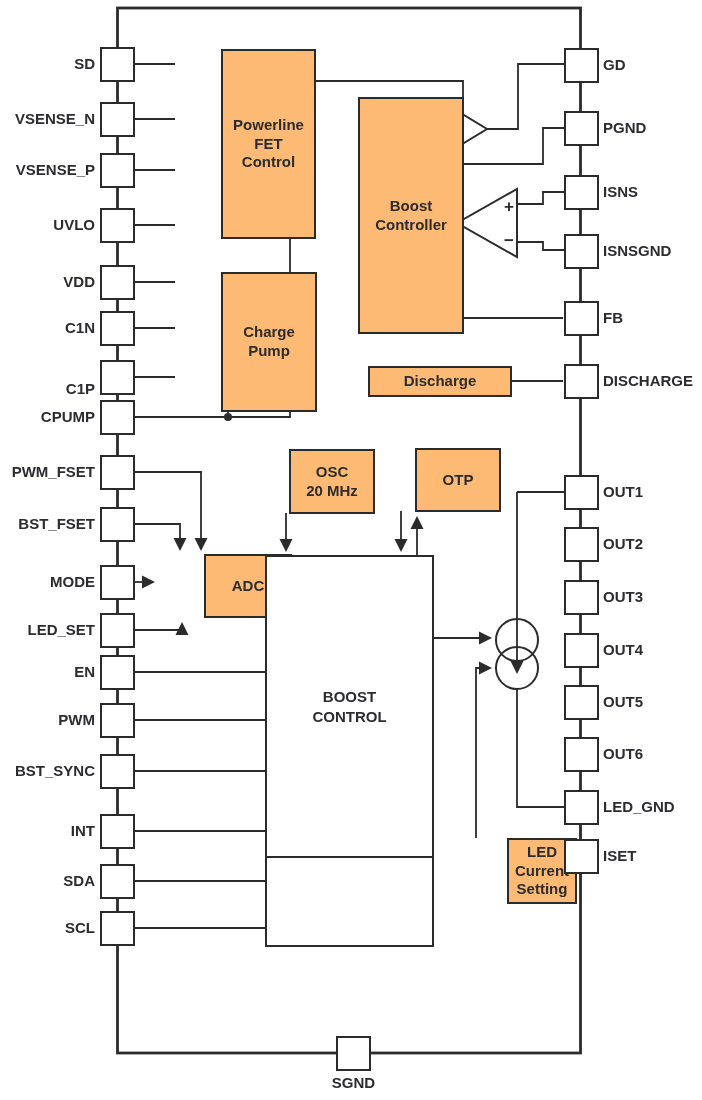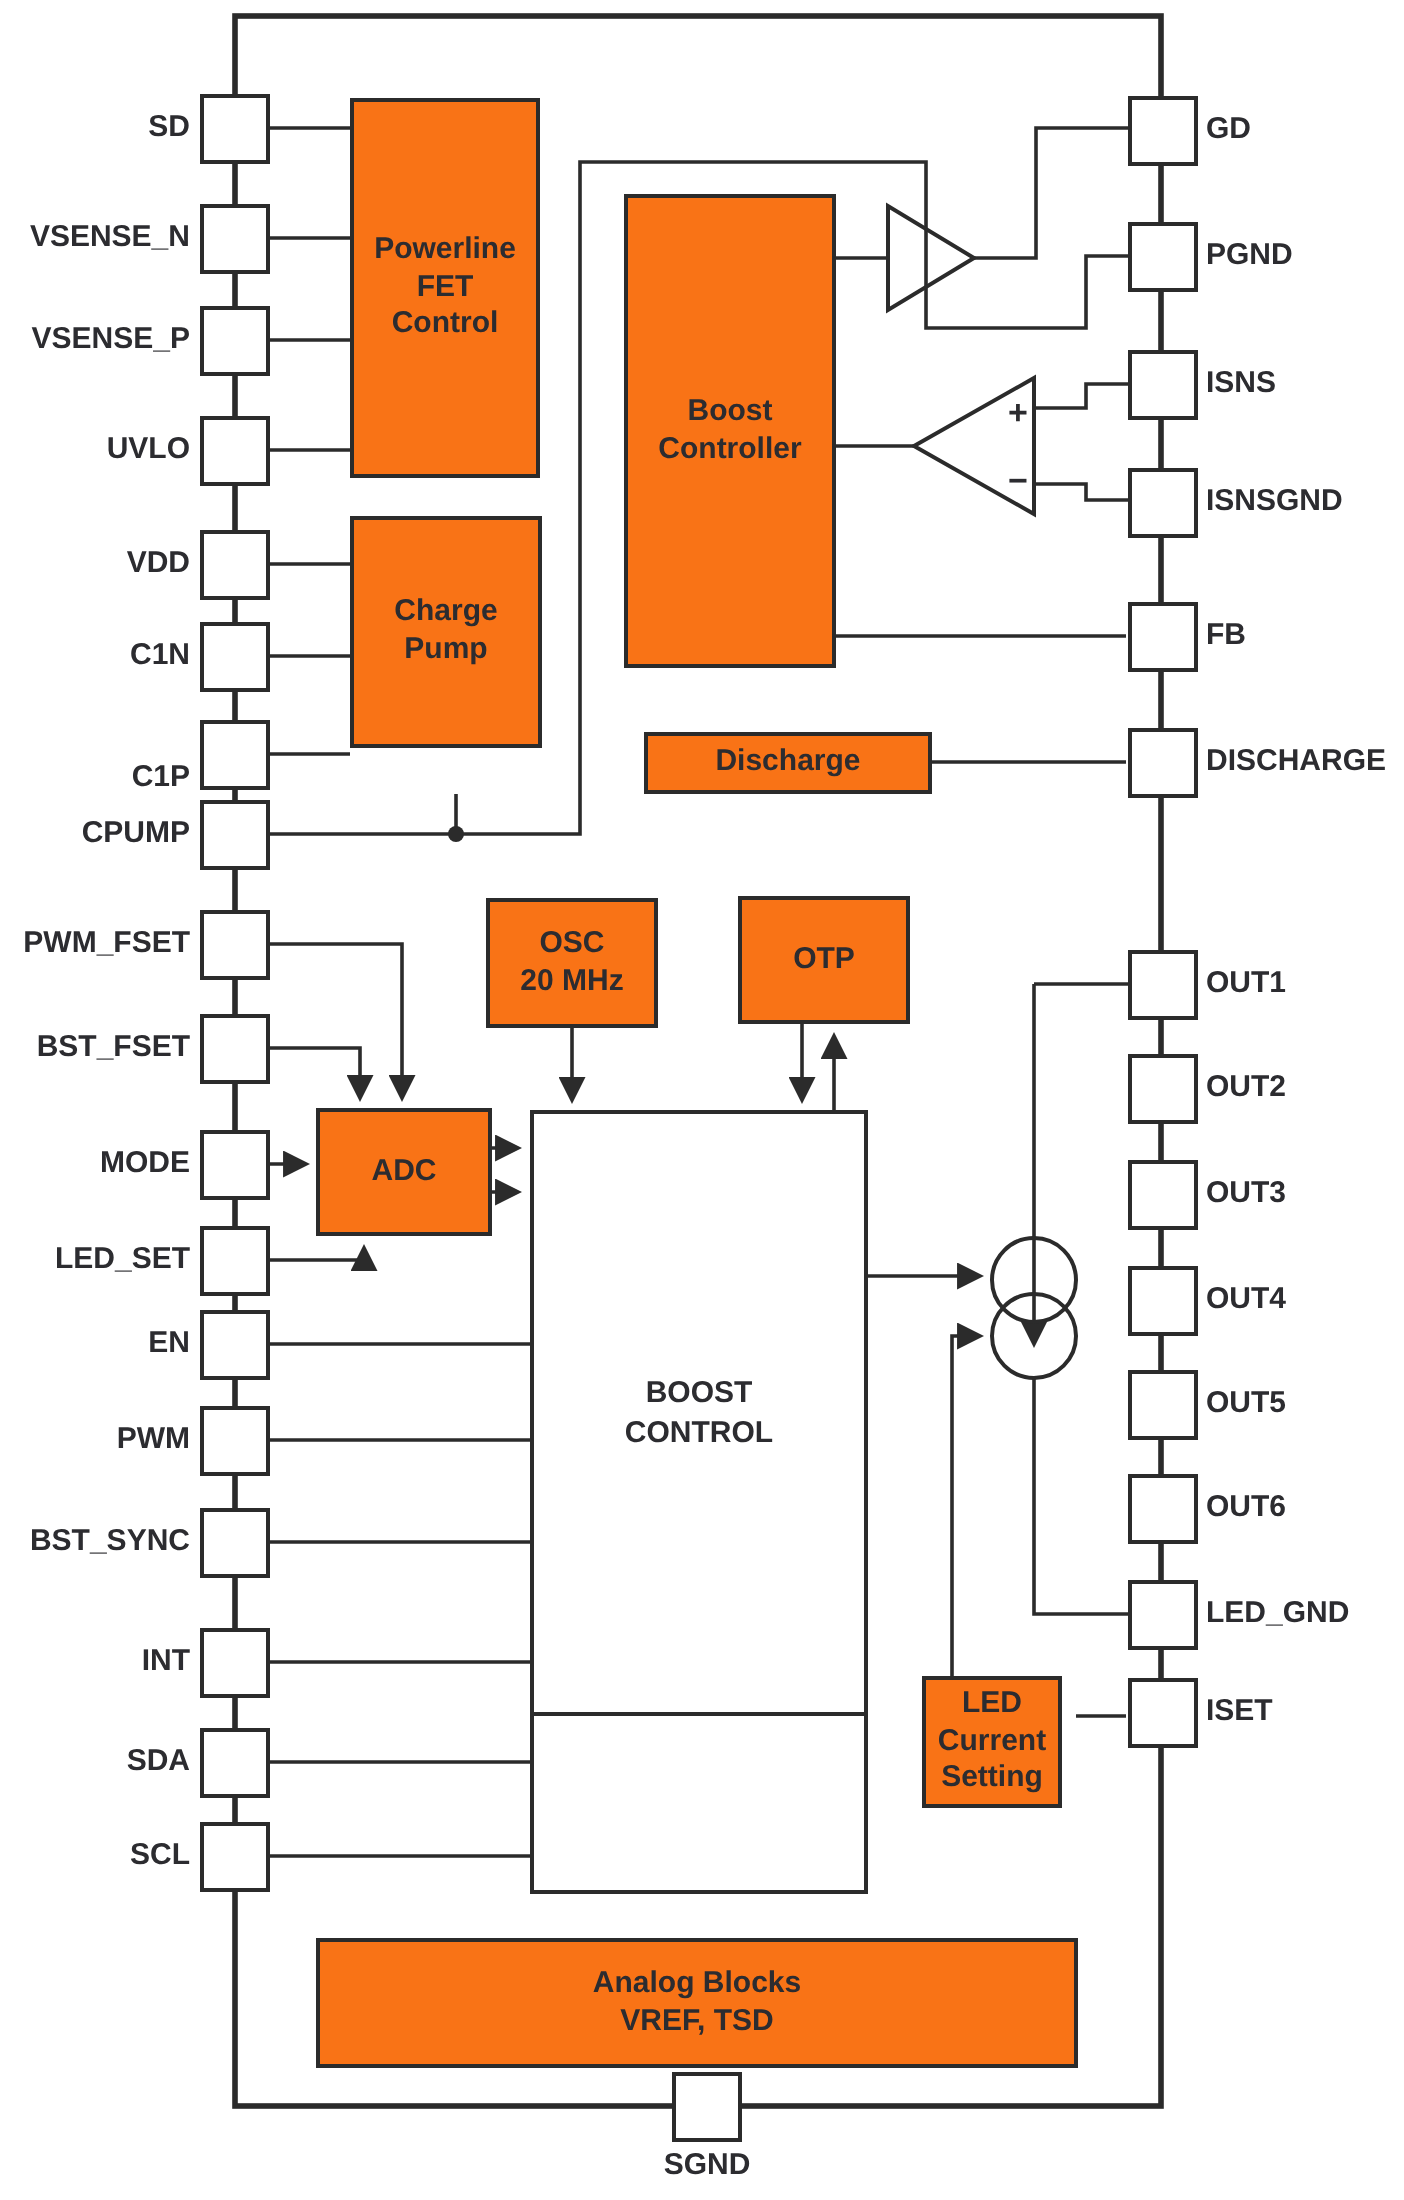--- a/index.html
+++ b/index.html
@@ -2,23 +2,23 @@
 <html><head>
 <meta charset="utf-8">
 <style>
   html,body{margin:0;padding:0;background:#fdfdfd;}
   .canvas{
     position:relative;width:702px;height:1100px;background:#ffffff;
     font-family:"Liberation Sans",sans-serif;color:#2c2c30;overflow:hidden;
   }
   .layer{position:absolute;left:0;top:0;}
   .block{
-    position:absolute;box-sizing:border-box;border:2px solid #2b2b2b;background:#f97316;
+    position:absolute;box-sizing:border-box;border:2px solid #2b2b2b;background:#fdba74;
     display:flex;align-items:center;justify-content:center;text-align:center;
-    font-size:15px;font-weight:700;line-height:1.25;white-space:pre-line;z-index:2;
+    font-size:15px;font-weight:700;line-height:1.25;white-space:pre-line;z-index:2;margin-left:46px;
   }
   .bc-outer{position:absolute;box-sizing:border-box;border:2px solid #2b2b2b;background:#fff;
     display:flex;flex-direction:column;z-index:2;}
   .bc-upper{box-sizing:border-box;height:301px;border-bottom:2px solid #2b2b2b;
     display:flex;align-items:center;justify-content:center;text-align:center;
     font-size:15px;font-weight:700;line-height:1.3;white-space:pre-line;}
   .bc-lower{flex:1;display:flex;align-items:center;justify-content:center;
     font-size:15px;font-weight:700;}
   .pinbox{
     position:absolute;box-sizing:border-box;width:35px;height:35px;
@@ -105,21 +105,21 @@
     <circle cx="517" cy="668" r="21" fill="none" stroke="#2b2b2b" stroke-width="2"></circle>
 
     <circle cx="228" cy="417" r="4" fill="#2b2b2b" stroke="none"></circle>
   </svg>
 
   <div class="block" style="left:175px;top:49px;width:95px;height:190px">
     <span>Powerline
 FET
 Control</span>
   </div>
-  <div class="block" style="left:175px;top:258px;width:96px;height:116px">
+  <div class="block" style="left:175px;top:272px;width:96px;height:140px">
     <span>Charge
 Pump</span>
   </div>
   <div class="block" style="left:312px;top:97px;width:106px;height:237px">
     <span>Boost
 Controller</span>
   </div>
   <div class="block" style="left:322px;top:366px;width:144px;height:31px">
     <span>Discharge</span>
   </div>
@@ -138,24 +138,20 @@
     <div class="bc-upper">
       <span>BOOST
 CONTROL</span>
     </div>
   </div>
 
   <div class="block" style="left:461px;top:838px;width:70px;height:66px">
     <span>LED
 Current
 Setting</span>
-  </div>
-  <div class="block" style="left:158px;top:969px;width:381px;height:65px">
-    <span>Analog Blocks
-VREF, TSD</span>
   </div>
 
   <div class="opsign" style="left:501px;top:197px">+</div>
   <div class="opsign" style="left:501px;top:231px">−</div>
 
   <div class="pinbox" style="left:100px;top:47px"></div>
   <div class="pinbox" style="left:100px;top:102px"></div>
   <div class="pinbox" style="left:100px;top:153px"></div>
   <div class="pinbox" style="left:100px;top:208px"></div>
   <div class="pinbox" style="left:100px;top:265px"></div>

